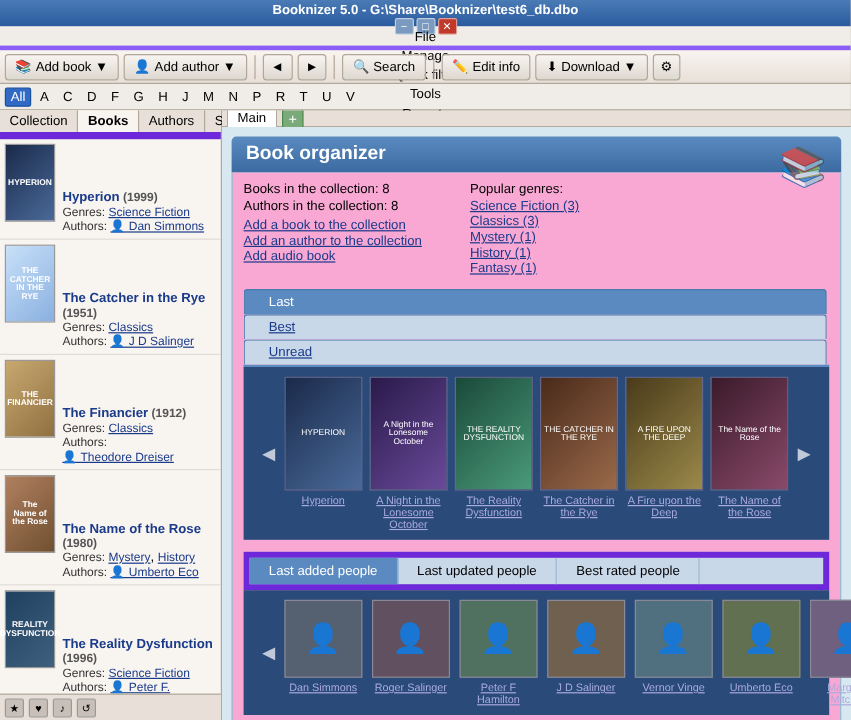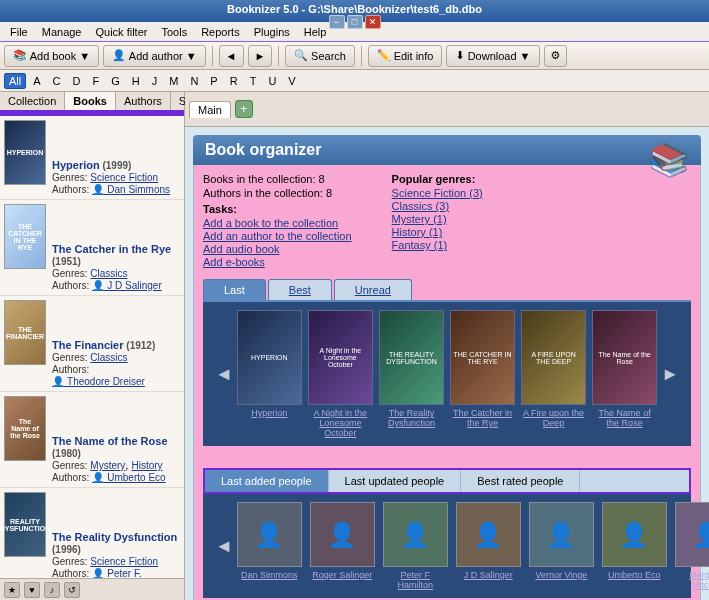--- a/index.html
+++ b/index.html
@@ -8,21 +8,21 @@
     
     .titlebar { background: linear-gradient(to bottom, #4a7bb5, #2a5a9f); color: white; padding: 3px 6px; display: flex; align-items: center; justify-content: space-between; height: 22px; flex-direction: column; }
     .titlebar-title { font-size: 11px; font-weight: bold; }
     .titlebar-controls { display: flex; gap: 2px; }
     .titlebar-btn { width: 16px; height: 14px; border: 1px solid rgba(255,255,255,0.5); border-radius: 2px; display: flex; align-items: center; justify-content: center; font-size: 9px; cursor: pointer; color: white; }
     .titlebar-btn.close { background: #c0392b; }
     .titlebar-btn.min { background: #7a9abf; }
     .titlebar-btn.max { background: #7a9abf; }
 
     
-    .menubar { background: #f0ece8; border-bottom: 1px solid #8b5cf6; padding: 2px 4px; display: flex; gap: 2px; height: 20px; align-items: center; }
+    .menubar { background: #f0ece8; border-bottom: 4px solid #8b5cf6; padding: 2px 4px; display: flex; gap: 2px; height: 20px; align-items: center; flex-direction: column; }
     .menubar-item { padding: 1px 6px; cursor: pointer; font-size: 11px; border-radius: 2px; }
 
     
     .toolbar { background: linear-gradient(to bottom, #f8f4f0, #e8e0d8); border-bottom: 1px solid #b0a898; padding: 2px 4px; display: flex; align-items: center; gap: 4px; height: 28px; }
     .toolbar-btn { background: linear-gradient(to bottom, #f8f4f0, #ddd8d0); border: 1px solid #b0a898; border-radius: 3px; padding: 2px 8px; cursor: pointer; font-size: 11px; display: flex; align-items: center; gap: 3px; height: 22px; }
     .toolbar-separator { width: 1px; height: 20px; background: #b0a898; margin: 0 2px; }
     .nav-btn { background: linear-gradient(to bottom, #f8f4f0, #ddd8d0); border: 1px solid #b0a898; border-radius: 3px; padding: 2px 6px; cursor: pointer; font-size: 11px; height: 22px; display: flex; align-items: center; }
 
     
     .alphabar { background: #f0ece8; border-bottom: 1px solid #b0a898; padding: 2px 4px; display: flex; align-items: center; gap: 2px; height: 22px; }
@@ -47,58 +47,58 @@
     .book-genre { color: #1a3a8a; text-decoration: underline; font-size: 10px; cursor: pointer; }
     .book-author-label { font-size: 10px; color: #333; }
     .book-author { color: #1a3a8a; text-decoration: underline; font-size: 10px; cursor: pointer; display: inline-flex; align-items: center; gap: 2px; }
 
     
     .left-bottom { height: 22px; background: #e8e0d8; border-top: 1px solid #b0a898; display: flex; align-items: center; padding: 0 4px; gap: 4px; }
     .bottom-icon { width: 16px; height: 16px; background: #c8c0b8; border: 1px solid #999; border-radius: 2px; display: flex; align-items: center; justify-content: center; font-size: 9px; cursor: pointer; }
 
     
     .right-panel { flex: 1; display: flex; flex-direction: column; overflow: hidden; }
-    .right-tabs { display: flex; background: #e8e0d8; border-bottom: 1px solid #b0a898; align-items: center; padding: 2px 4px; gap: 4px; height: 35px; }
+    .right-tabs { display: flex; background: #e8e0d8; border-bottom: 1px solid #b0a898; align-items: center; padding: 2px 4px; gap: 4px; height: 14px; }
     .right-tab { padding: 2px 8px; border: 1px solid #b0a898; border-bottom: none; background: linear-gradient(to bottom, #f8f4f0, #ddd8d0); cursor: pointer; font-size: 11px; border-radius: 3px 3px 0 0; }
     .right-tab.active { background: white; }
     .add-tab-btn { width: 18px; height: 18px; background: #7aaa7a; border: 1px solid #4a8a4a; border-radius: 3px; display: flex; align-items: center; justify-content: center; color: white; font-size: 12px; cursor: pointer; }
 
     
     .content-area { flex: 1; background: #d8e8f0; overflow-y: auto; padding: 8px; }
     
     
     .organizer-header { background: linear-gradient(to bottom, #5a8abf, #3a6aa0); color: white; padding: 6px 12px; border-radius: 4px 4px 0 0; font-size: 16px; font-weight: bold; margin-bottom: 0; }
     
     .organizer-body { background: #f9a8d4; border: 1px solid #a0b8d0; border-top: none; padding: 8px 9px; }
     
     .stats-tasks { display: flex; gap: 40px; margin-bottom: 8px; }
     .stats-row { font-size: 11px; margin-bottom: 2px; }
     .tasks-section { margin-top: 4px; }
     .task-label { font-size: 11px; font-weight: bold; margin-bottom: 2px; }
     .task-link { color: #1a3a8a; text-decoration: underline; font-size: 11px; cursor: pointer; display: block; margin-bottom: 1px; }
     
     .genres-col { }
-    .genres-label { font-size: 11px; font-weight: bold; margin-bottom: 2px; }
+    .genres-label { font-size: 11px; font-weight: normal; margin-bottom: 2px; }
     .genre-link { color: #1a3a8a; text-decoration: underline; font-size: 11px; cursor: pointer; display: block; margin-bottom: 1px; }
 
     
-    .book-tabs { display: flex; margin-top: 10px; border-bottom: 2px solid #5a8abf; }
+    .book-tabs { display: flex; margin-top: 10px; border-bottom: 2px solid #5a8abf; flex-direction: column; }
     .book-tab { padding: 4px 20px; background: #5a8abf; color: white; cursor: pointer; font-size: 11px; border: 1px solid #4a7aaf; border-bottom: none; border-radius: 3px 3px 0 0; margin-right: 2px; }
     .book-tab.inactive { background: #c8d8e8; color: #336; }
 
     
     .book-carousel { background: #2a4a7a; padding: 8px; display: flex; align-items: center; position: relative; min-height: 140px; }
     .carousel-inner { display: flex; gap: 6px; flex: 1; overflow: hidden; justify-content: center; }
     .carousel-book { display: flex; flex-direction: column; align-items: center; cursor: pointer; }
     .carousel-cover { width: 65px; height: 95px; border: 1px solid #668; object-fit: cover; display: flex; align-items: center; justify-content: center; }
     .carousel-title { color: #aad; font-size: 9px; text-align: center; text-decoration: underline; max-width: 70px; margin-top: 3px; cursor: pointer; }
     .carousel-arrow { color: white; font-size: 18px; cursor: pointer; padding: 0 4px; opacity: 0.7; }
 
     
-    .people-tabs { display: flex; margin-top: 22px; background: #c8d8e8; border: 2px solid #6d28d9; }
+    .people-tabs { display: flex; margin-top: 10px; background: #c8d8e8; border: 5px solid #6d28d9; }
     .people-tab { padding: 5px 16px; cursor: pointer; font-size: 11px; border-right: 1px solid #a0b8d0; }
     .people-tab.active { background: #5a8abf; color: white; }
     
     .people-carousel { background: #2a4a7a; padding: 8px; display: flex; align-items: center; min-height: 100px; }
     .people-inner { display: flex; gap: 8px; flex: 1; justify-content: center; }
     .person-item { display: flex; flex-direction: column; align-items: center; cursor: pointer; }
     .person-name { color: #aad; font-size: 9px; text-align: center; text-decoration: underline; max-width: 65px; margin-top: 3px; cursor: pointer; }
 
     
     ::-webkit-scrollbar { width: 12px; }
@@ -262,26 +262,24 @@
         <span>Book organizer</span>
         <span style="float:right; font-size: 32px; opacity: 0.7;">📚</span>
       </div>
 
       <div class="organizer-body">
         <div class="stats-tasks">
           <div>
             <div class="stats-row">Books in the collection: 8</div>
             <div class="stats-row">Authors in the collection: 8</div>
             <div class="tasks-section">
-              <div class="task-label">Tasks:</div>
               <div id="task-links">
                   <a class="task-link">Add a book to the collection</a>
                   <a class="task-link">Add an author to the collection</a>
                   <a class="task-link">Add audio book</a>
-                  <a class="task-link">Add e-books</a>
                 </div>
             </div>
           </div>
           <div class="genres-col">
             <div class="genres-label">Popular genres:</div>
             <div id="genre-links">
                 <a class="genre-link">Science Fiction (3)</a>
                 <a class="genre-link">Classics (3)</a>
                 <a class="genre-link">Mystery (1)</a>
                 <a class="genre-link">History (1)</a>

